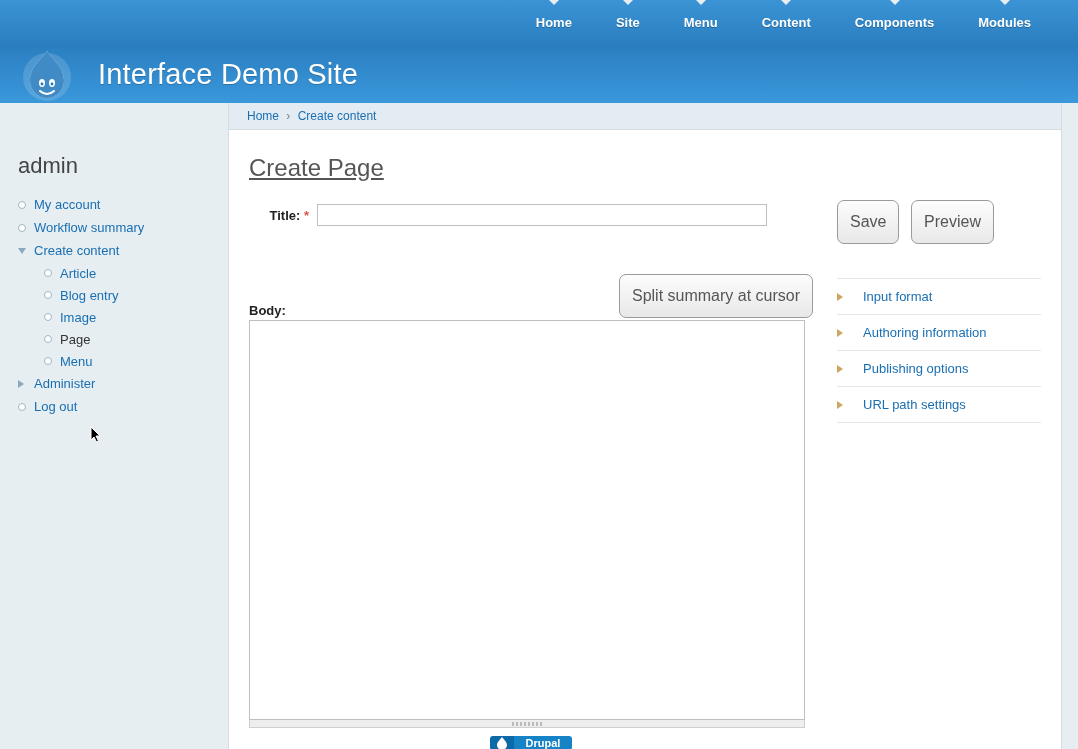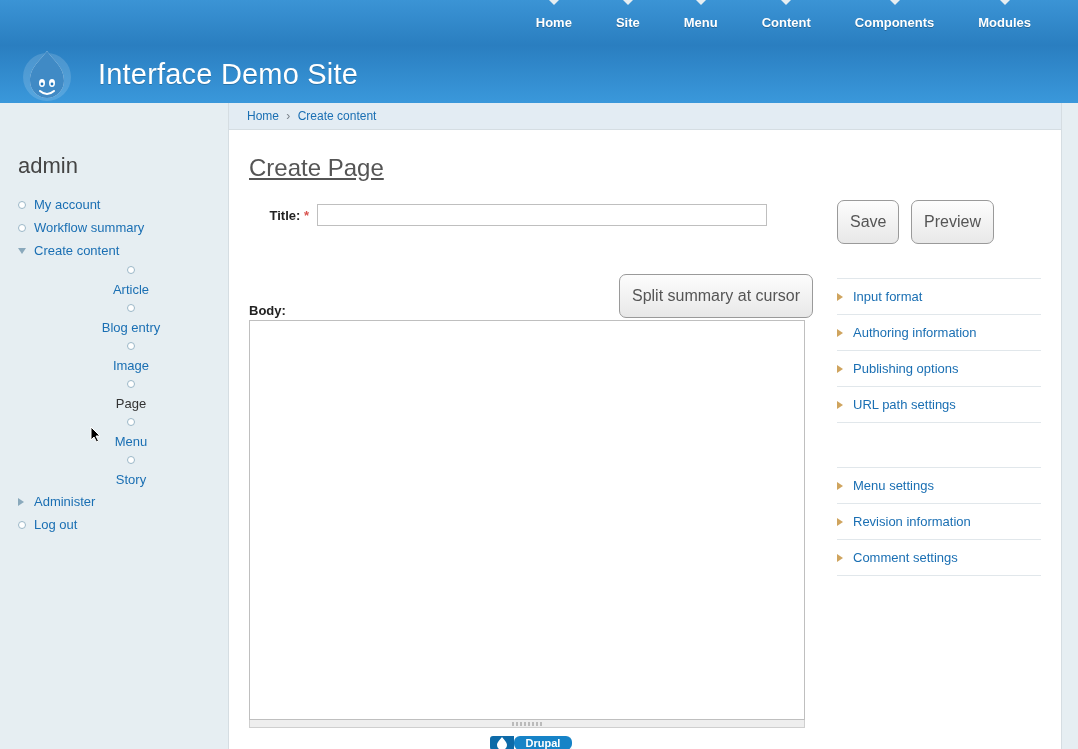--- a/index.html
+++ b/index.html
@@ -113,21 +113,21 @@
     border-right: 4px solid transparent;
     border-top: 6px solid #8aa9bc;
   }
   .bullet.tri-right {
     width: 0; height: 0;
     border-top: 4px solid transparent;
     border-bottom: 4px solid transparent;
     border-left: 6px solid #8aa9bc;
   }
   .sidebar ul.sub { padding-left: 26px; }
-  .sidebar ul.sub .side-row { padding: 3.5px 0; flex-direction: column; }
+  .sidebar ul.sub .side-row { padding: 3.5px 0; }
 
   
   .main {
     flex: 1;
     background: #fff;
     border: 1px solid #d5dde2;
     border-top: none;
     border-radius: 0 0 6px 6px;
     margin: 0 16px 16px 0;
     min-height: 640px;
@@ -236,36 +236,35 @@
   .drupal-badge .icon {
     background: #0d6aa8;
     width: 24px;
     display:flex;align-items:center;justify-content:center;
   }
   .drupal-badge .txt {
     background: #1683c7;
     flex:1;
     display:flex;align-items:center;justify-content:center;
     padding: 1px 4px;
-    border-radius: 6px;
   }
 
   
   .right-col {
     width: 204px;
     flex: 0 0 204px;
     padding-top: 50px;
   }
   .action-row { margin-bottom: 34px; }
   .action-row .pill-btn { margin-right: 8px; }
 
   .fieldset-link {
     display: flex;
     align-items: center;
-    gap: 10px;
+    gap: 20px;
     padding: 10px 0;
     border-bottom: 1px solid #e1e7eb;
     cursor: pointer;
   }
   .fieldset-link:first-child { border-top: 1px solid #e1e7eb; }
   .fieldset-link .tri {
     width: 0;height:0;
     border-top: 4px solid transparent;
     border-bottom: 4px solid transparent;
     border-left: 6px solid #cfa45e;
@@ -360,26 +359,20 @@
             <span class="bullet circle"></span>
             <span class="current">Page</span>
           </div>
             </li>
           <li>
               <div class="side-row">
             <span class="bullet circle"></span>
             <span class="link">Menu</span>
           </div>
             </li>
-          <li>
-              <div class="side-row">
-            <span class="bullet circle"></span>
-            <span class="link">Story</span>
-          </div>
-            </li>
         </ul>
       </li>
       <li>
         <div class="side-row">
           <span class="bullet tri-right"></span>
           <span class="link">Administer</span>
         </div>
       </li>
       <li>
         <div class="side-row">
@@ -455,30 +448,16 @@
             <span class="lbl">Publishing options</span>
           </div>
           <div class="fieldset-link">
             <span class="tri"></span>
             <span class="lbl">URL path settings</span>
           </div>
         </div>
 
         <div class="fieldset-gap"></div>
 
-        <div>
-          <div class="fieldset-link">
-            <span class="tri"></span>
-            <span class="lbl">Menu settings</span>
-          </div>
-          <div class="fieldset-link">
-            <span class="tri"></span>
-            <span class="lbl">Revision information</span>
-          </div>
-          <div class="fieldset-link">
-            <span class="tri"></span>
-            <span class="lbl">Comment settings</span>
-          </div>
-        </div>
       </div>
     </div>
   </div>
 </div>
 
 </body></html>

